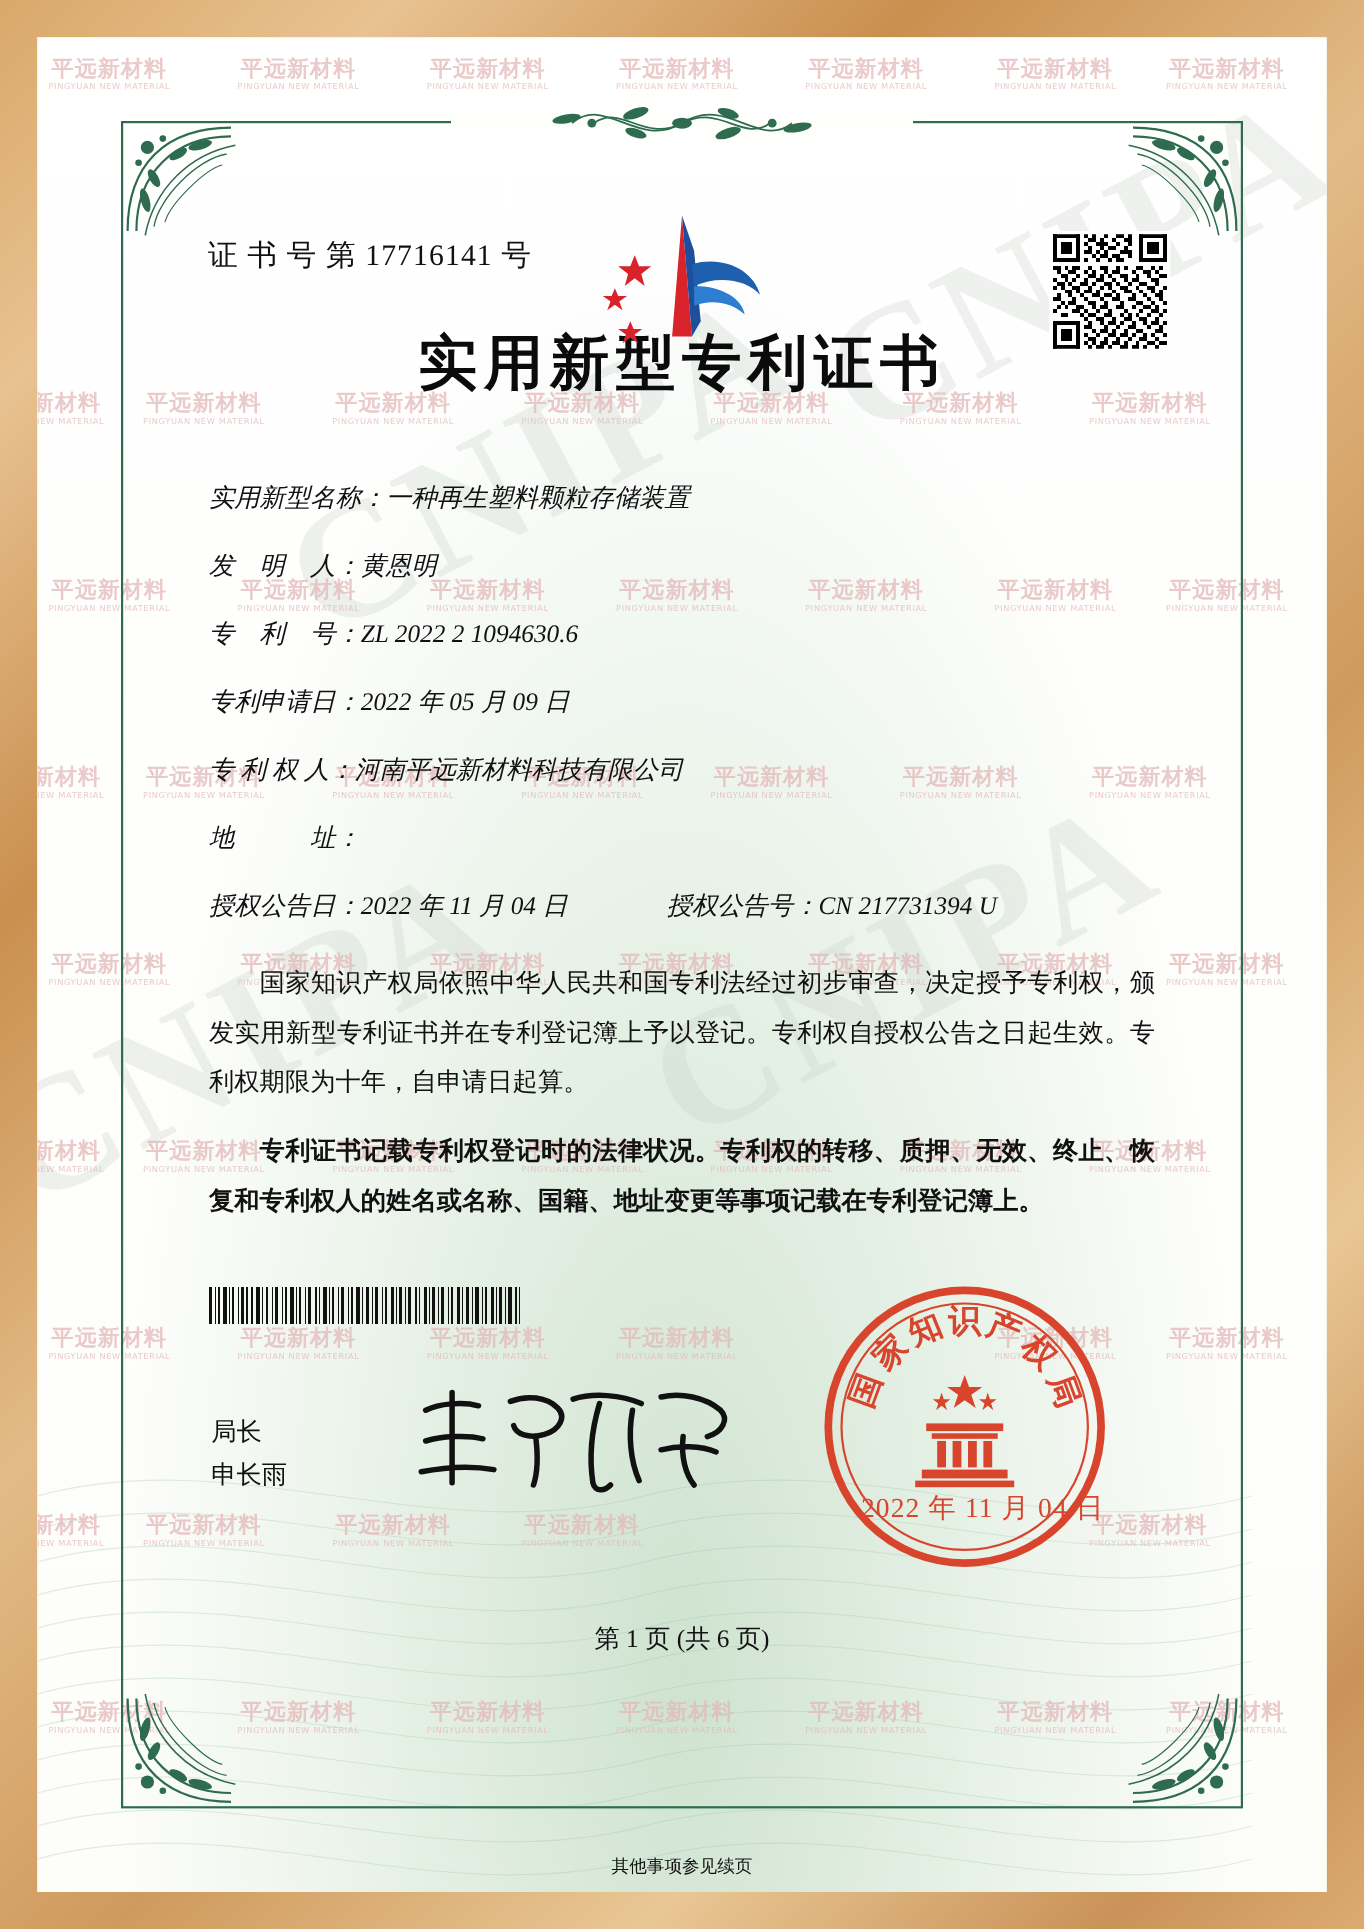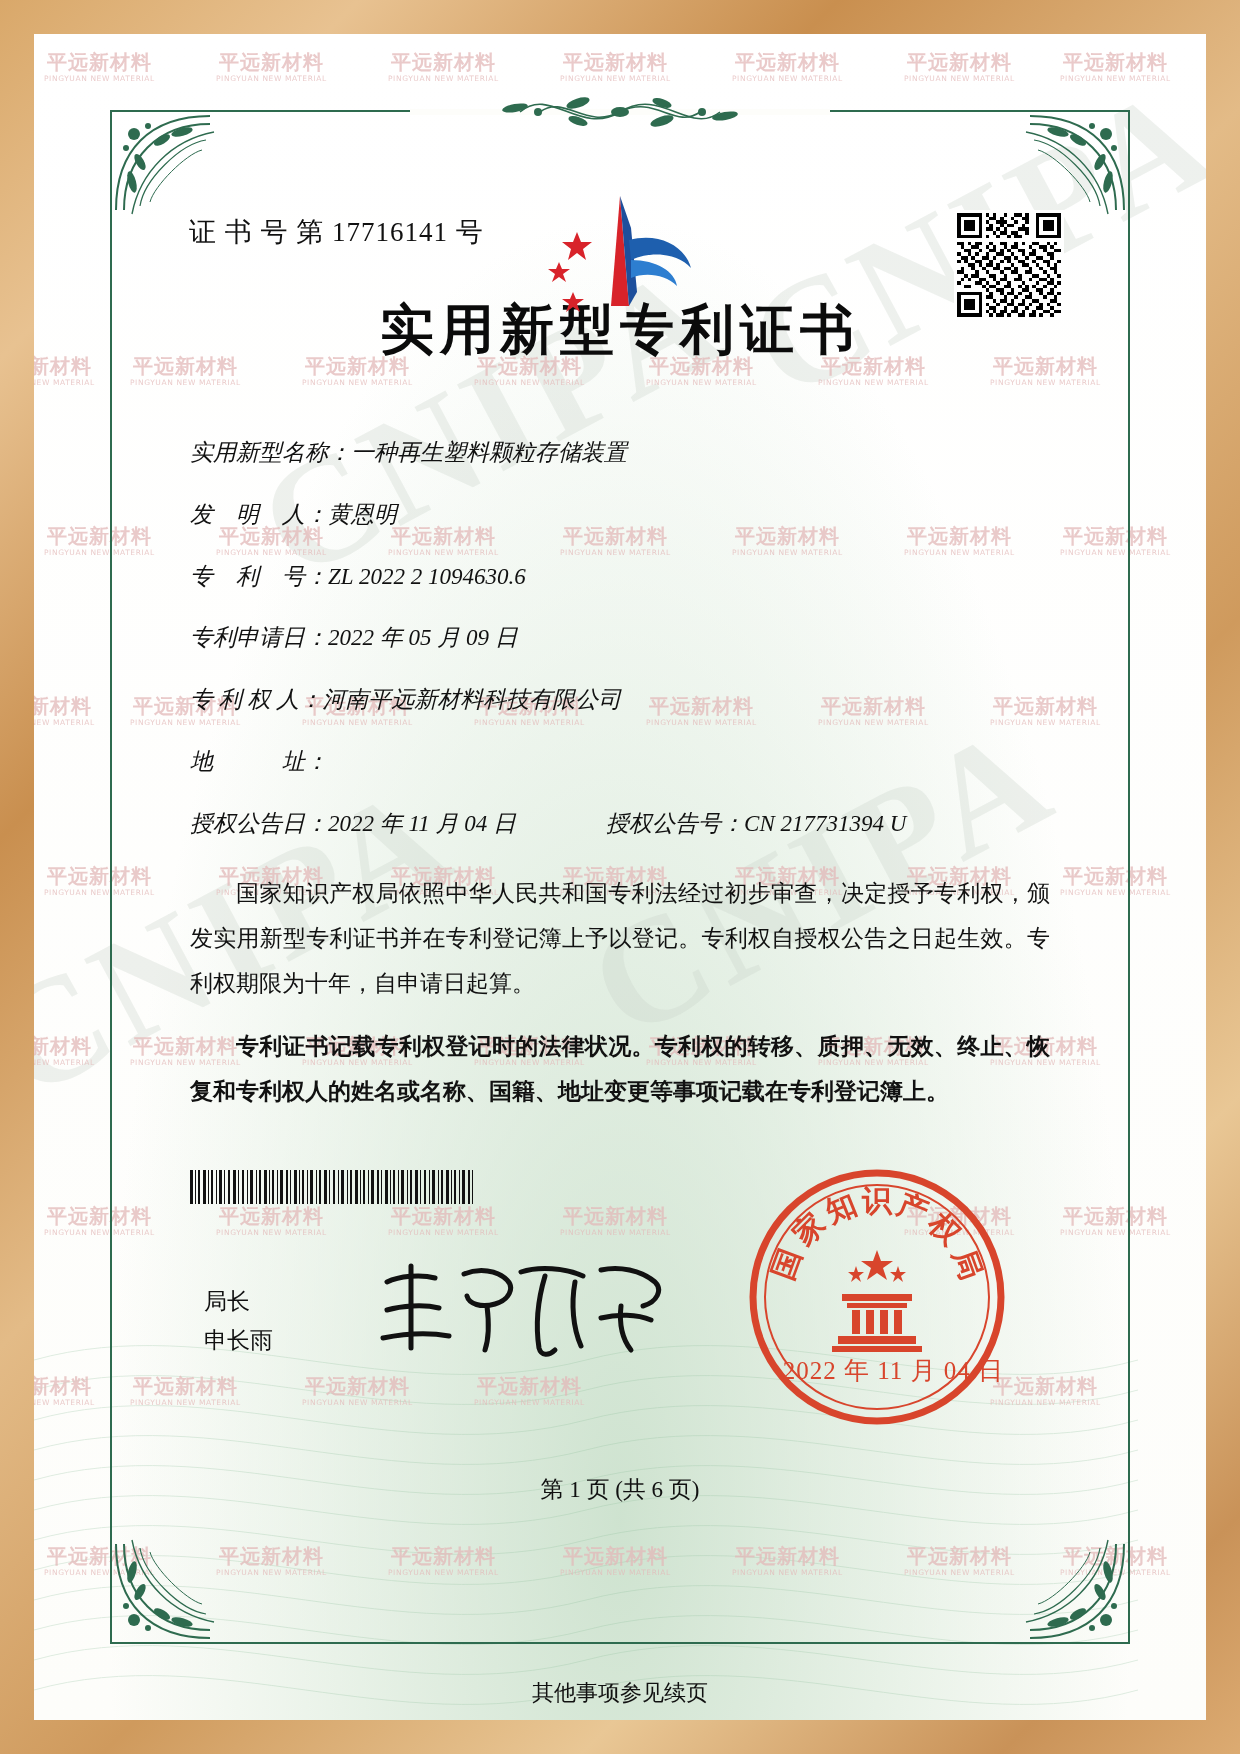--- a/index.html
+++ b/index.html
@@ -120,21 +120,21 @@
   .para.p2{margin-top:18px;font-weight:bold;}
 
   
   .barcode{
     position:absolute;left:46px;top:1016px;
     width:330px;height:34px;
   }
 
   
   .sign-label{
-    position:absolute;left:60px;top:1128px;
+    position:absolute;left:48px;top:1128px;
     font-size:23px;line-height:1.7;color:#111;
   }
   .signature{
     position:absolute;left:225px;top:1098px;
     width:310px;height:110px;color:#111;
   }
 
   
   .seal{
     position:absolute;right:88px;top:1012px;
@@ -145,21 +145,21 @@
     font-size:25px;color:#d8452c;letter-spacing:1px;
   }
 
   .page-no{
     position:absolute;left:0;right:0;top:1320px;
     text-align:center;font-size:23px;color:#111;
   }
 
   .footer-note{
     position:absolute;left:0;right:0;bottom:12px;
-    text-align:center;font-size:22px;color:#111;
+    text-align:center;font-size:16px;color:#111;
   }
 </style>
 </head>
 <body>
 
 <div class="frame">
   <div class="frame-inner">
 
     <div class="paper">
 

